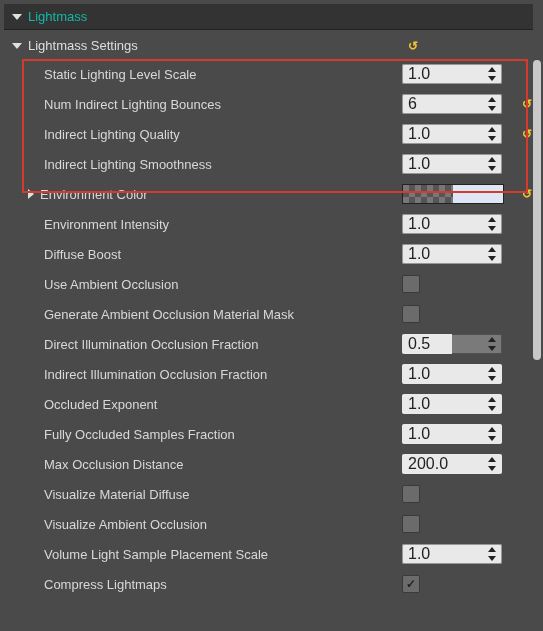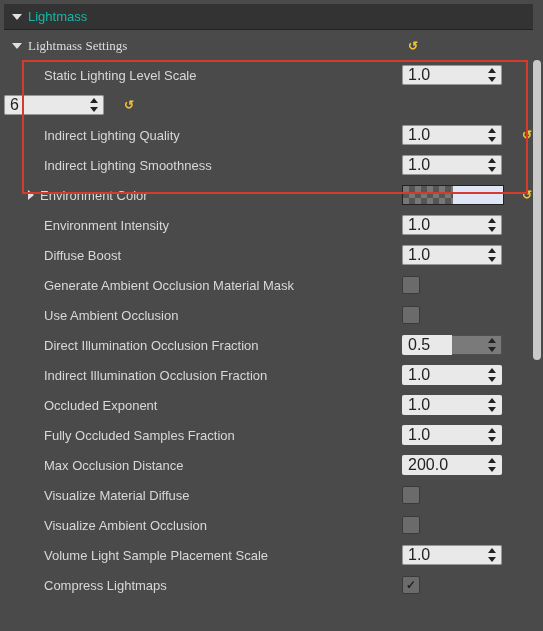--- a/index.html
+++ b/index.html
@@ -55,21 +55,20 @@
     align-items: center;
     padding: 6px 8px 6px 8px;
     gap: 6px;
     color: #dedede;
   }
   .sub-header .label-col {
     flex: 0 0 390px;
     display: flex;
     align-items: center;
     gap: 6px;
-    font-family: Liberation Serif, serif;
   }
   .rows {
     position: relative;
   }
   .row {
     display: flex;
     align-items: center;
     min-height: 30px;
     padding: 0 0 0 0;
   }
@@ -258,20 +257,23 @@
         <div class="value-col">
           <div class="spinbox light">
             <span class="val">1.0</span>
             <span class="spin"></span>
           </div>
         </div>
         <div class="extra-col"></div>
       </div>
 
       <div class="row">
+        <div class="label-col">
+            <span>Num Indirect Lighting Bounces</span>
+          </div>
         <div class="value-col">
           <div class="spinbox light">
             <span class="val">6</span>
             <span class="spin"></span>
           </div>
         </div>
         <div class="extra-col">
             <span class="reset-icon">↺</span>
           </div>
       </div>
@@ -338,31 +340,31 @@
           <div class="spinbox light">
             <span class="val">1.0</span>
             <span class="spin"></span>
           </div>
         </div>
         <div class="extra-col"></div>
       </div>
 
       <div class="row">
         <div class="label-col">
+            <span>Use Ambient Occlusion</span>
+          </div>
+        <div class="value-col">
+          <div class="checkbox"></div>
+        </div>
+        <div class="extra-col"></div>
+      </div>
+
+      <div class="row">
+        <div class="label-col">
             <span>Generate Ambient Occlusion Material Mask</span>
-          </div>
-        <div class="value-col">
-          <div class="checkbox"></div>
-        </div>
-        <div class="extra-col"></div>
-      </div>
-
-      <div class="row">
-        <div class="label-col">
-            <span>Use Ambient Occlusion</span>
           </div>
         <div class="value-col">
           <div class="checkbox"></div>
         </div>
         <div class="extra-col"></div>
       </div>
 
       <div class="row">
         <div class="label-col">
             <span>Direct Illumination Occlusion Fraction</span>

